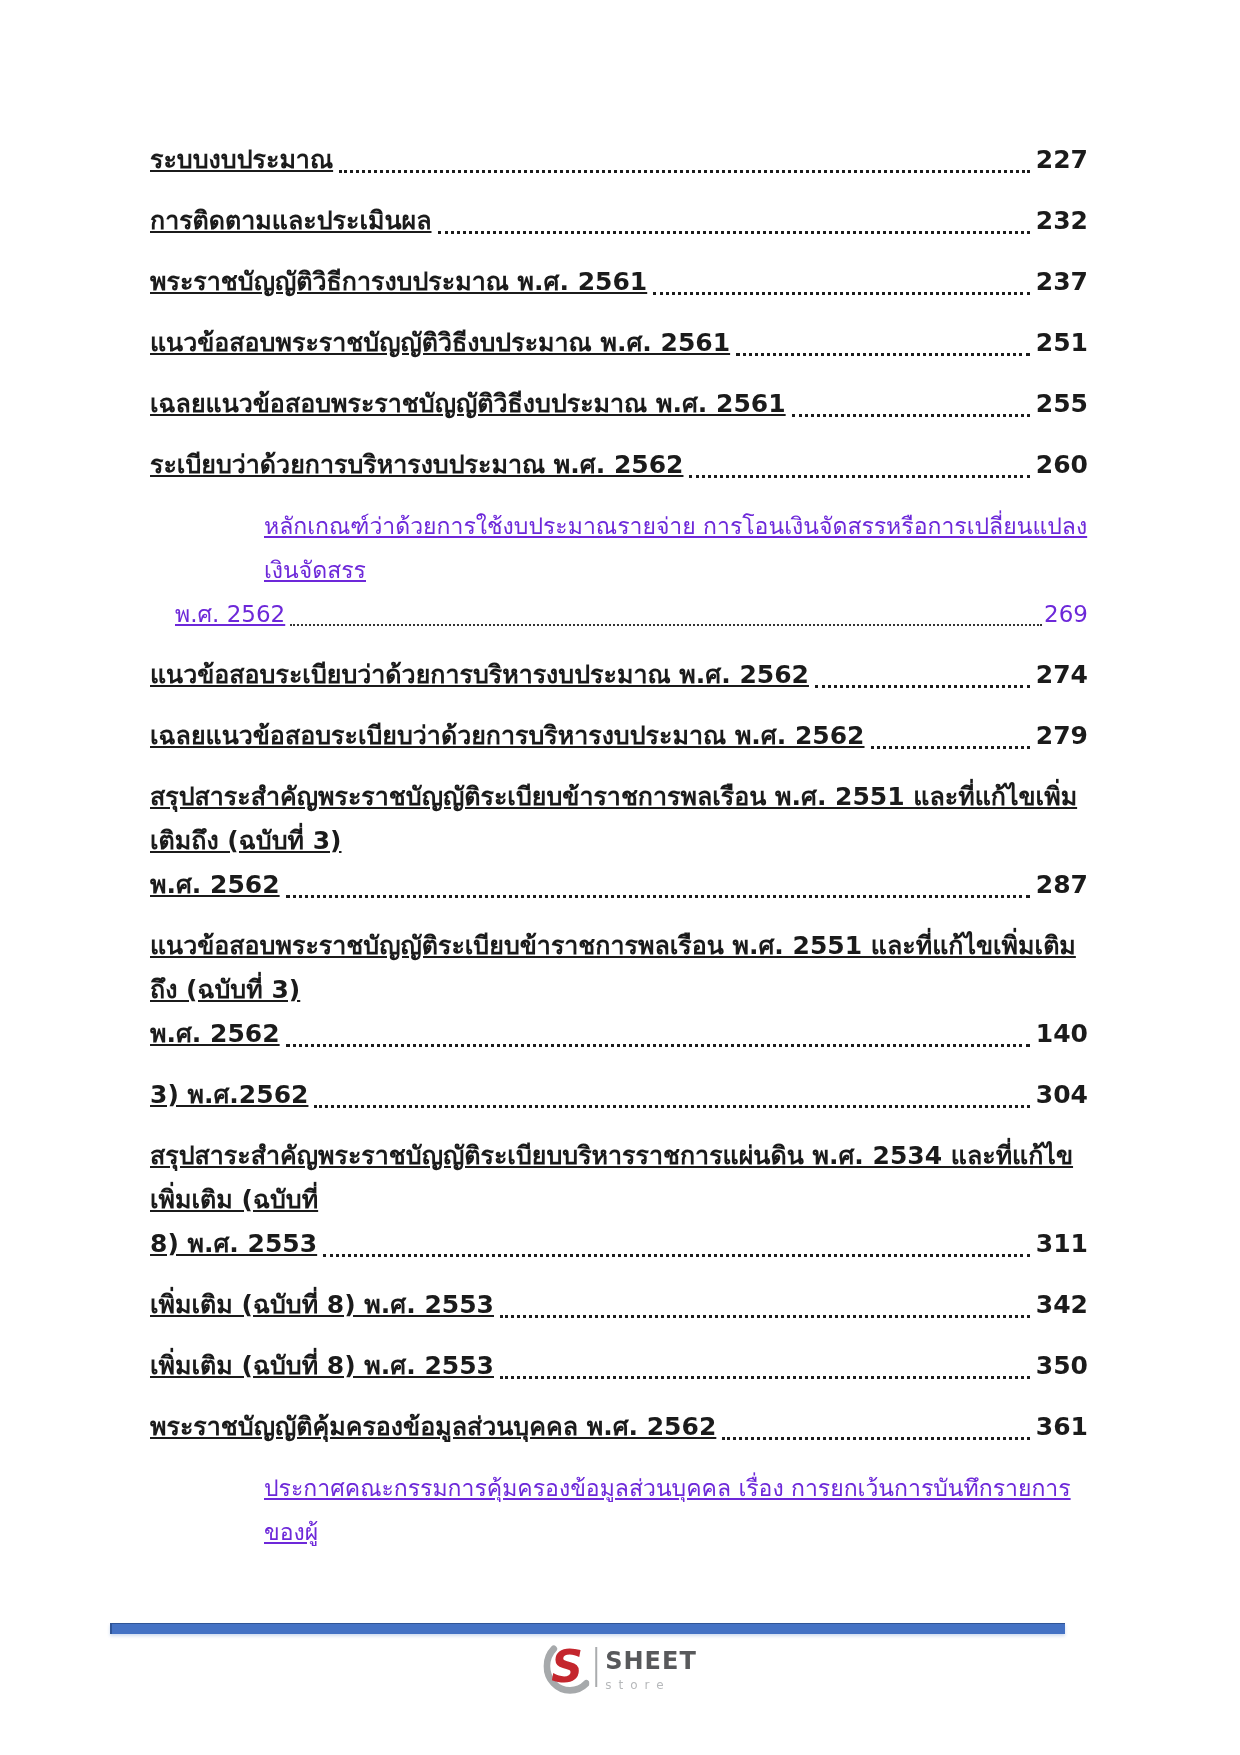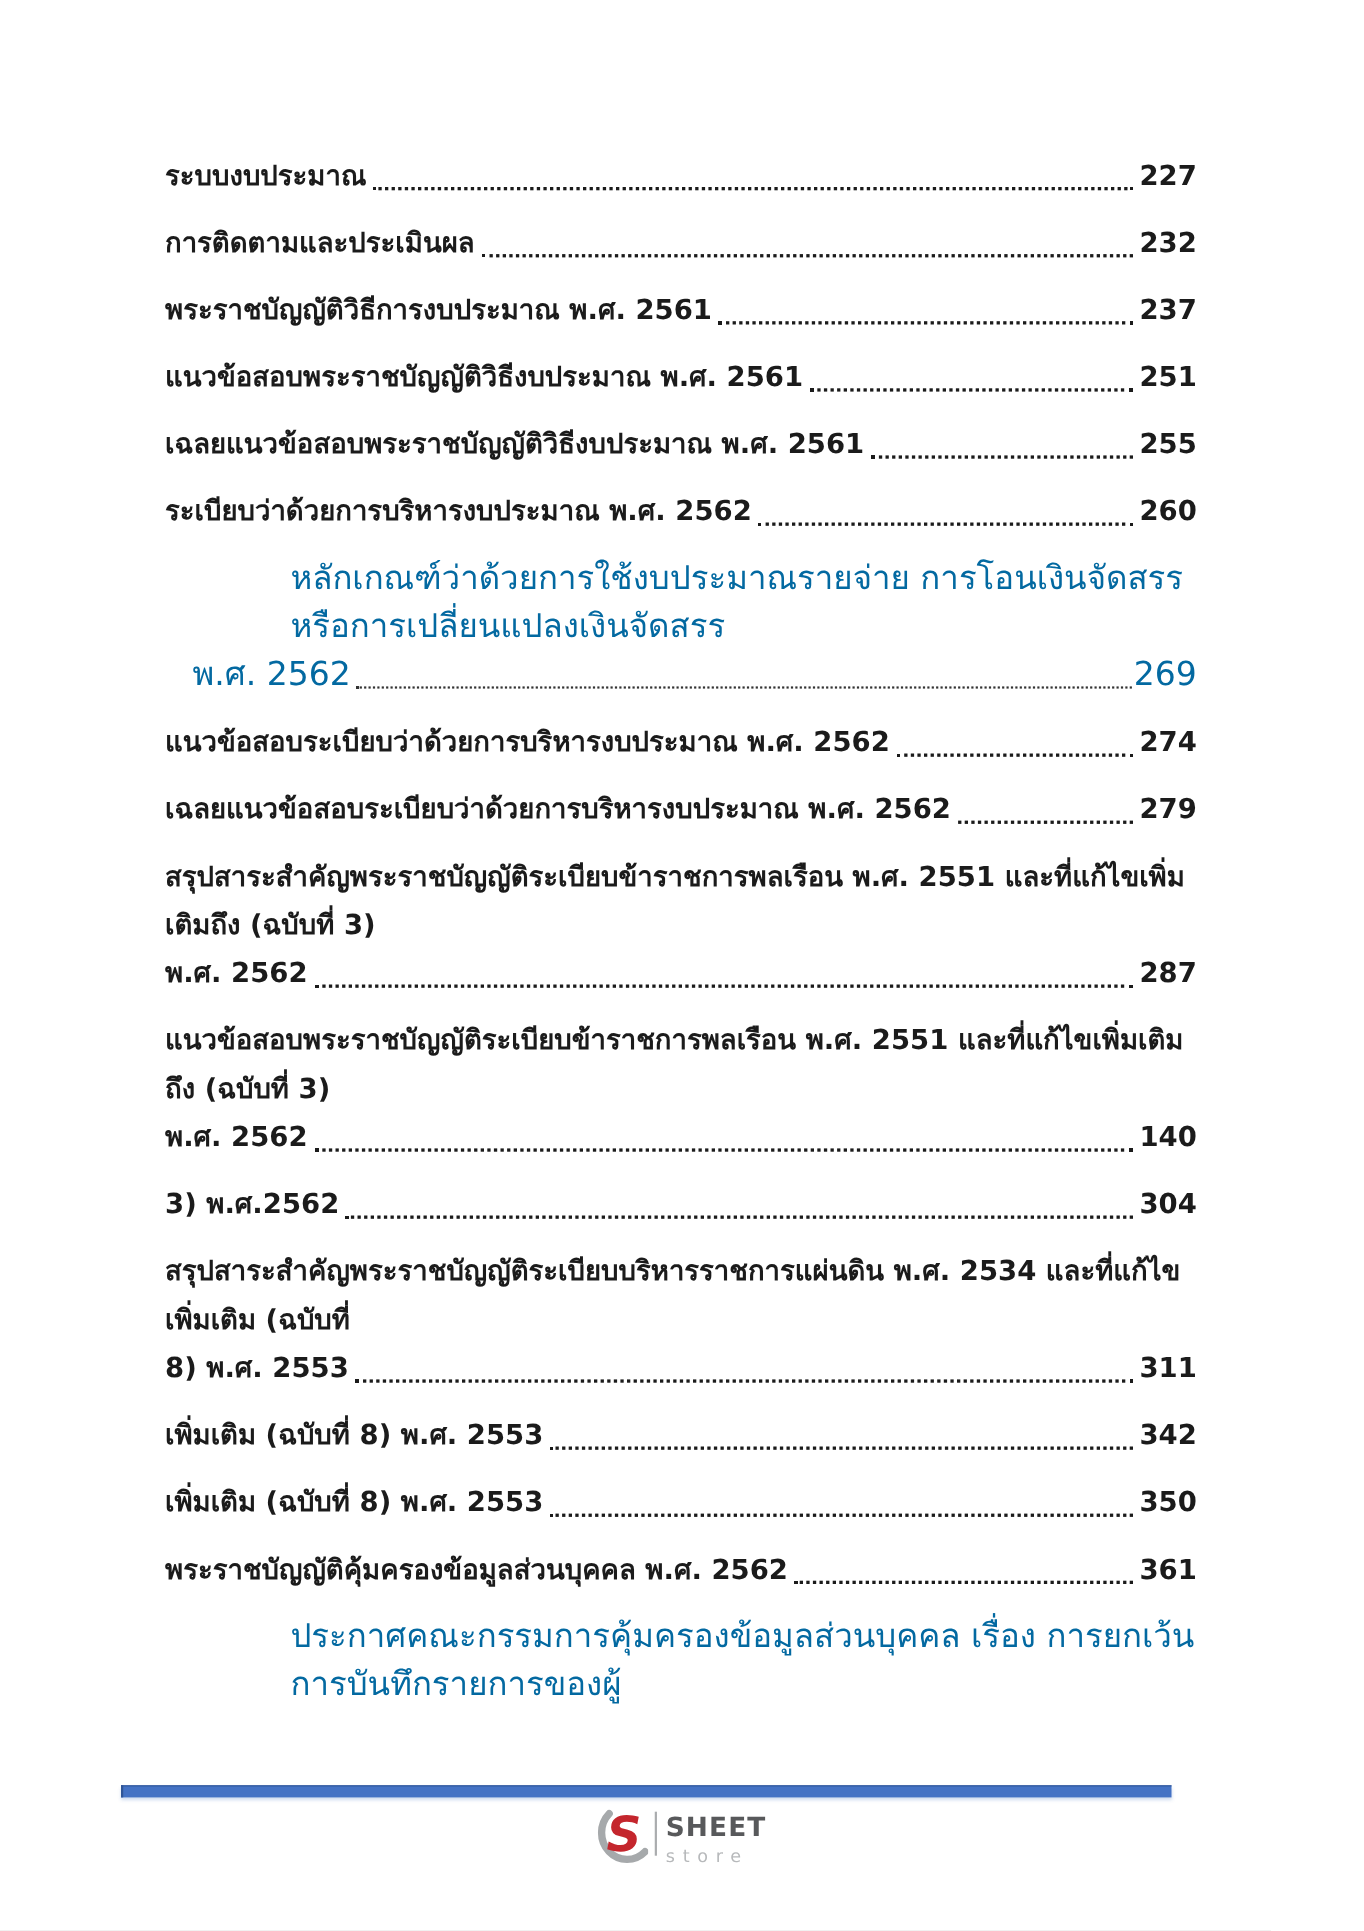--- a/index.html
+++ b/index.html
@@ -12,23 +12,23 @@
     color:#1b1b1b;
     overflow:hidden;
   }
   .toc {
     position:absolute;
     left:150px; top:138px;
     width:938px;
   }
   .entry { margin-bottom:17px; }
   .entry.main { font-weight:bold; font-size:25px; }
-  .entry.sub  { font-weight:normal; font-size:30px; color:#0369a1; }
+  .entry.sub  { font-weight:normal; font-size:23px; color:#6d28d9; }
   .line { display:flex; align-items:flex-end; line-height:44px; }
-  .line .t { white-space:pre-wrap; }
+  .line .t { white-space:pre-wrap;text-decoration:underline; }
   .line.sub-first { padding-left:114px; }
   .line.sub-cont  { padding-left:25px; }
   .dots {
     flex:1 1 auto; min-width:18px;
     border-bottom:3px dotted #1b1b1b;
     margin:0 6px 9px 6px;
   }
   .entry.sub .dots {
     border-bottom:2px dotted #333;
     margin:0 2px 10px 5px;
@@ -55,21 +55,21 @@
     width:2px; height:40px;
     background:#aaacae;
     margin:3px 8px 0 6px;
   }
   .logo-textblock { display:flex; flex-direction:column; padding-top:4px; }
   .logo-name {
     font-size:24px; font-weight:bold;
     color:#58595b; line-height:26px; letter-spacing:1px;
   }
   .logo-sub {
-    font-size:16px; color:#b7b9bb;
+    font-size:12px; color:#b7b9bb;
     letter-spacing:7px; margin-top:4px;
   }
 </style>
 </head>
 <body>
 
 <div class="page">
 
   <div class="toc" id="toc">
       <div class="entry main">

